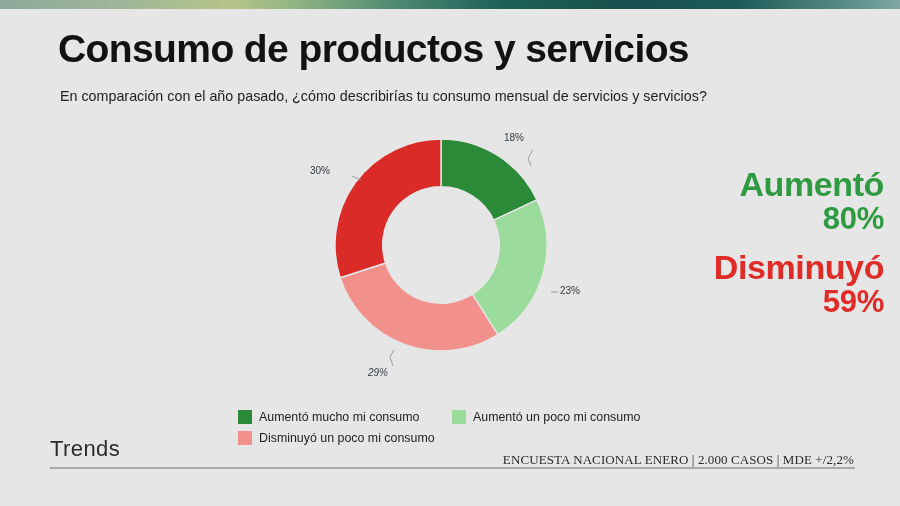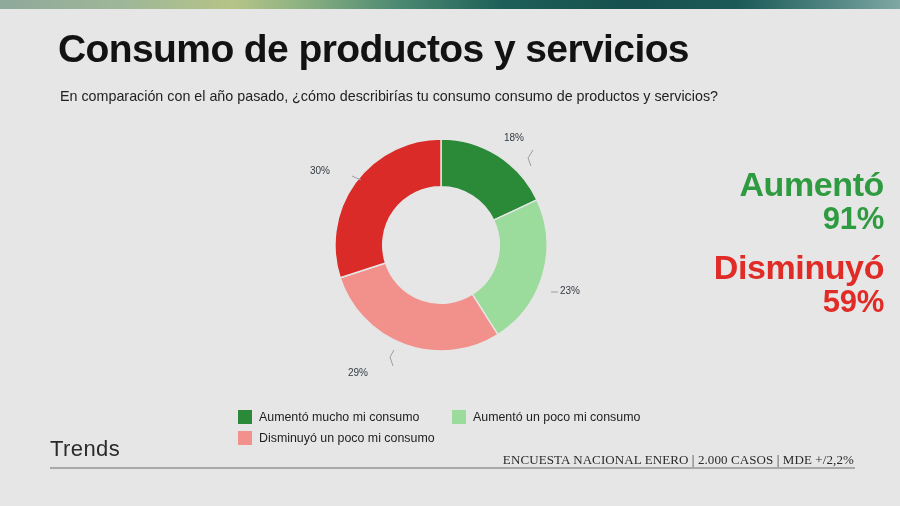--- a/index.html
+++ b/index.html
@@ -70,21 +70,21 @@
 
   .slice-label {
     position: absolute;
     font-size: 10px;
     color: #333a42;
     font-family: "Liberation Sans", sans-serif;
     white-space: nowrap;
   }
   #label-18 { left: 504px; top: 132px; }
   #label-23 { left: 560px; top: 285px; }
-  #label-29 { left: 348px; top: 367px; }
+  #label-29 { left: 368px; top: 367px; font-style: italic; }
   #label-30 { left: 310px; top: 165px; }
 
   
   #callout {
     position: absolute;
     left: 634px;
     top: 166px;
     width: 250px;
     text-align: right;
   }
@@ -161,21 +161,21 @@
     height: 1.5px;
     background: #a9a9a9;
   }
 </style>
 </head>
 <body>
 
 <div id="top-bar"></div>
 
 <div id="page-title">Consumo de productos y servicios</div>
-<div id="page-subtitle">En comparación con el año pasado, ¿cómo describirías tu consumo consumo de productos y servicios?</div>
+<div id="page-subtitle">En comparación con el año pasado, ¿cómo describirías tu consumo mensual de servicios y servicios?</div>
 
 <div id="donut-wrap">
   <svg id="donut-svg" width="222" height="222" viewBox="0 0 222 222">
     <g id="donut-slices">
         <path d="M 111 5 A 106 106 0 0 1 206.91166756139808 65.86739509410229 L 163.75141715876893 86.17706730175627 A 58.300000000000004 58.300000000000004 0 0 0 111 52.699999999999996 Z" fill="#2a8a37" stroke="#e6e6e6" stroke-width="1.4"></path>
         <path d="M 206.91166756139808 65.86739509410229 A 106 106 0 0 1 167.79764026777366 200.49876010321358 L 142.23870214727552 160.22431805676746 A 58.300000000000004 58.300000000000004 0 0 0 163.75141715876893 86.17706730175627 Z" fill="#9bdb9b" stroke="#e6e6e6" stroke-width="1.4"></path>
         <path d="M 167.79764026777366 200.49876010321358 A 106 106 0 0 1 10.188009272713728 143.75580140374444 L 55.553405099992546 129.01569077205943 A 58.300000000000004 58.300000000000004 0 0 0 142.23870214727552 160.22431805676746 Z" fill="#f2918c" stroke="#e6e6e6" stroke-width="1.4"></path>
         <path d="M 10.188009272713728 143.75580140374444 A 106 106 0 0 1 110.99999999999999 5 L 110.99999999999999 52.699999999999996 A 58.300000000000004 58.300000000000004 0 0 0 55.553405099992546 129.01569077205943 Z" fill="#db2b28" stroke="#e6e6e6" stroke-width="1.4"></path>
       </g>
   </svg>
@@ -189,21 +189,21 @@
 </svg>
 
 <div class="slice-label" id="label-18">18%</div>
 <div class="slice-label" id="label-23">23%</div>
 <div class="slice-label" id="label-29">29%</div>
 <div class="slice-label" id="label-30">30%</div>
 
 <div id="callout">
   <div class="callout-block">
     <div class="callout-word up">Aumentó</div>
-    <div class="callout-value up">91%</div>
+    <div class="callout-value up">80%</div>
   </div>
   <div class="callout-block" id="callout-down">
     <div class="callout-word down">Disminuyó</div>
     <div class="callout-value down">59%</div>
   </div>
 </div>
 
 <div id="legend">
   <div class="legend-item">
     <span class="legend-swatch" style="background:#2a8a37"></span>

